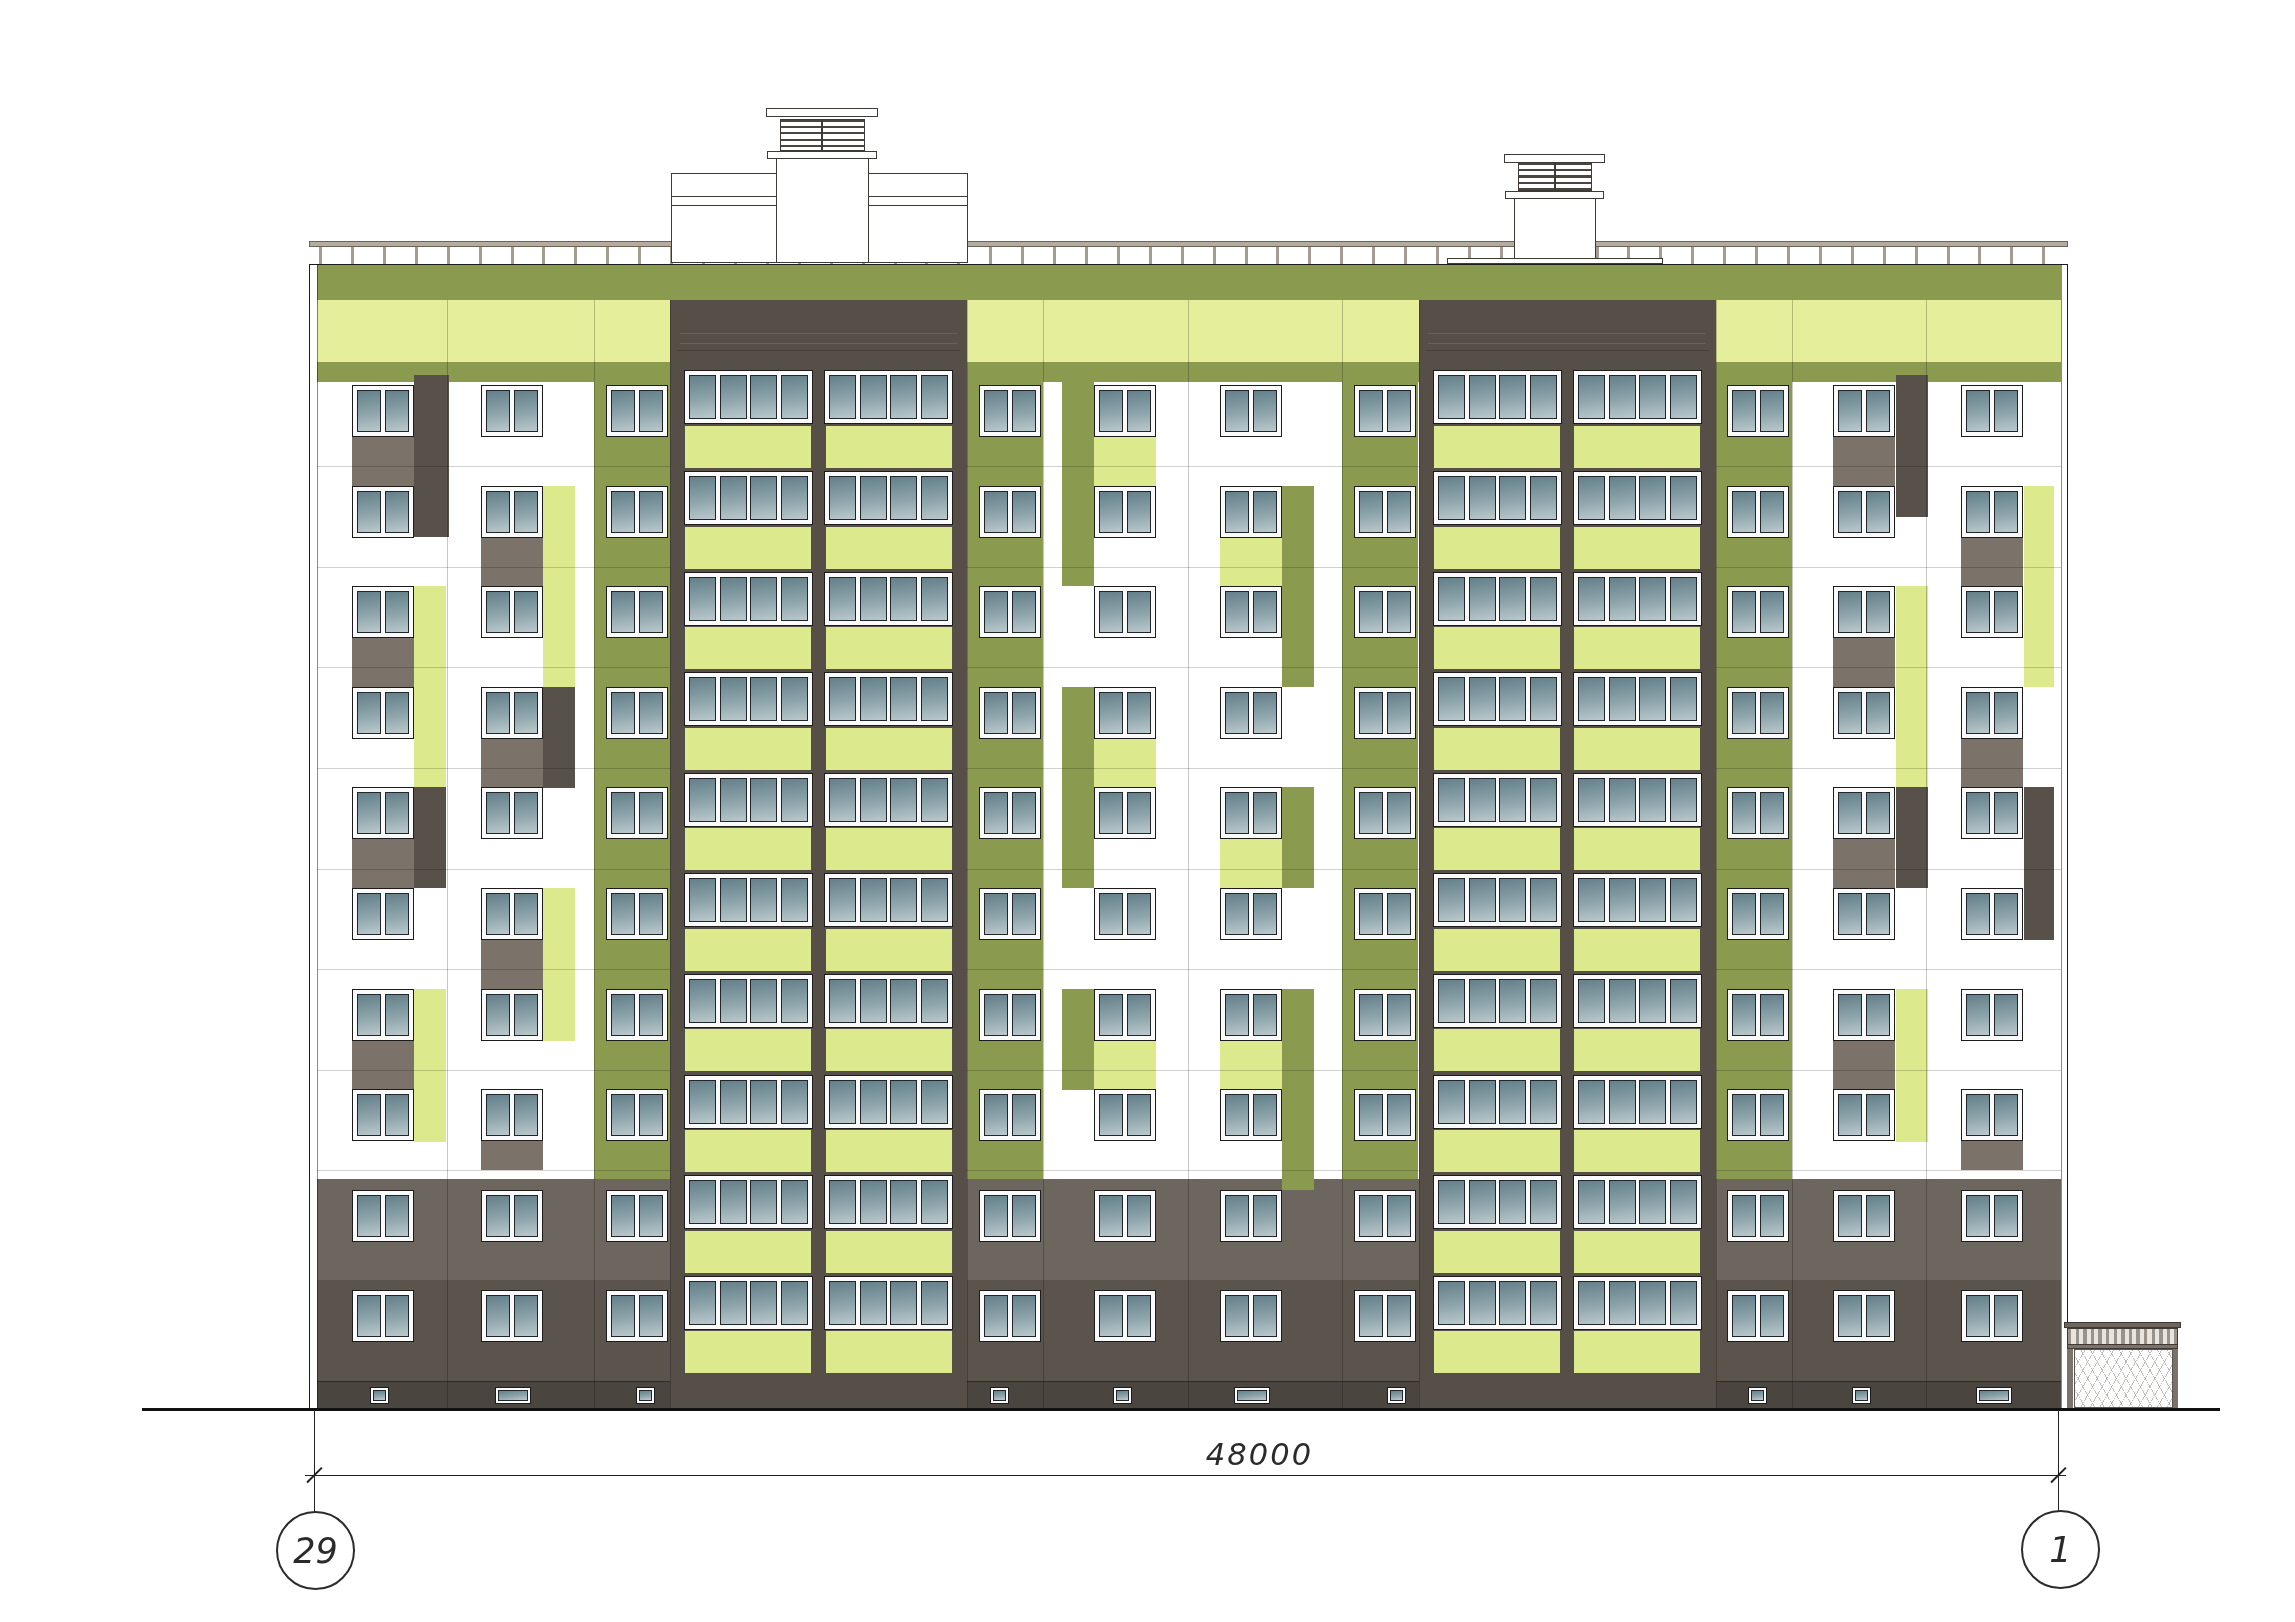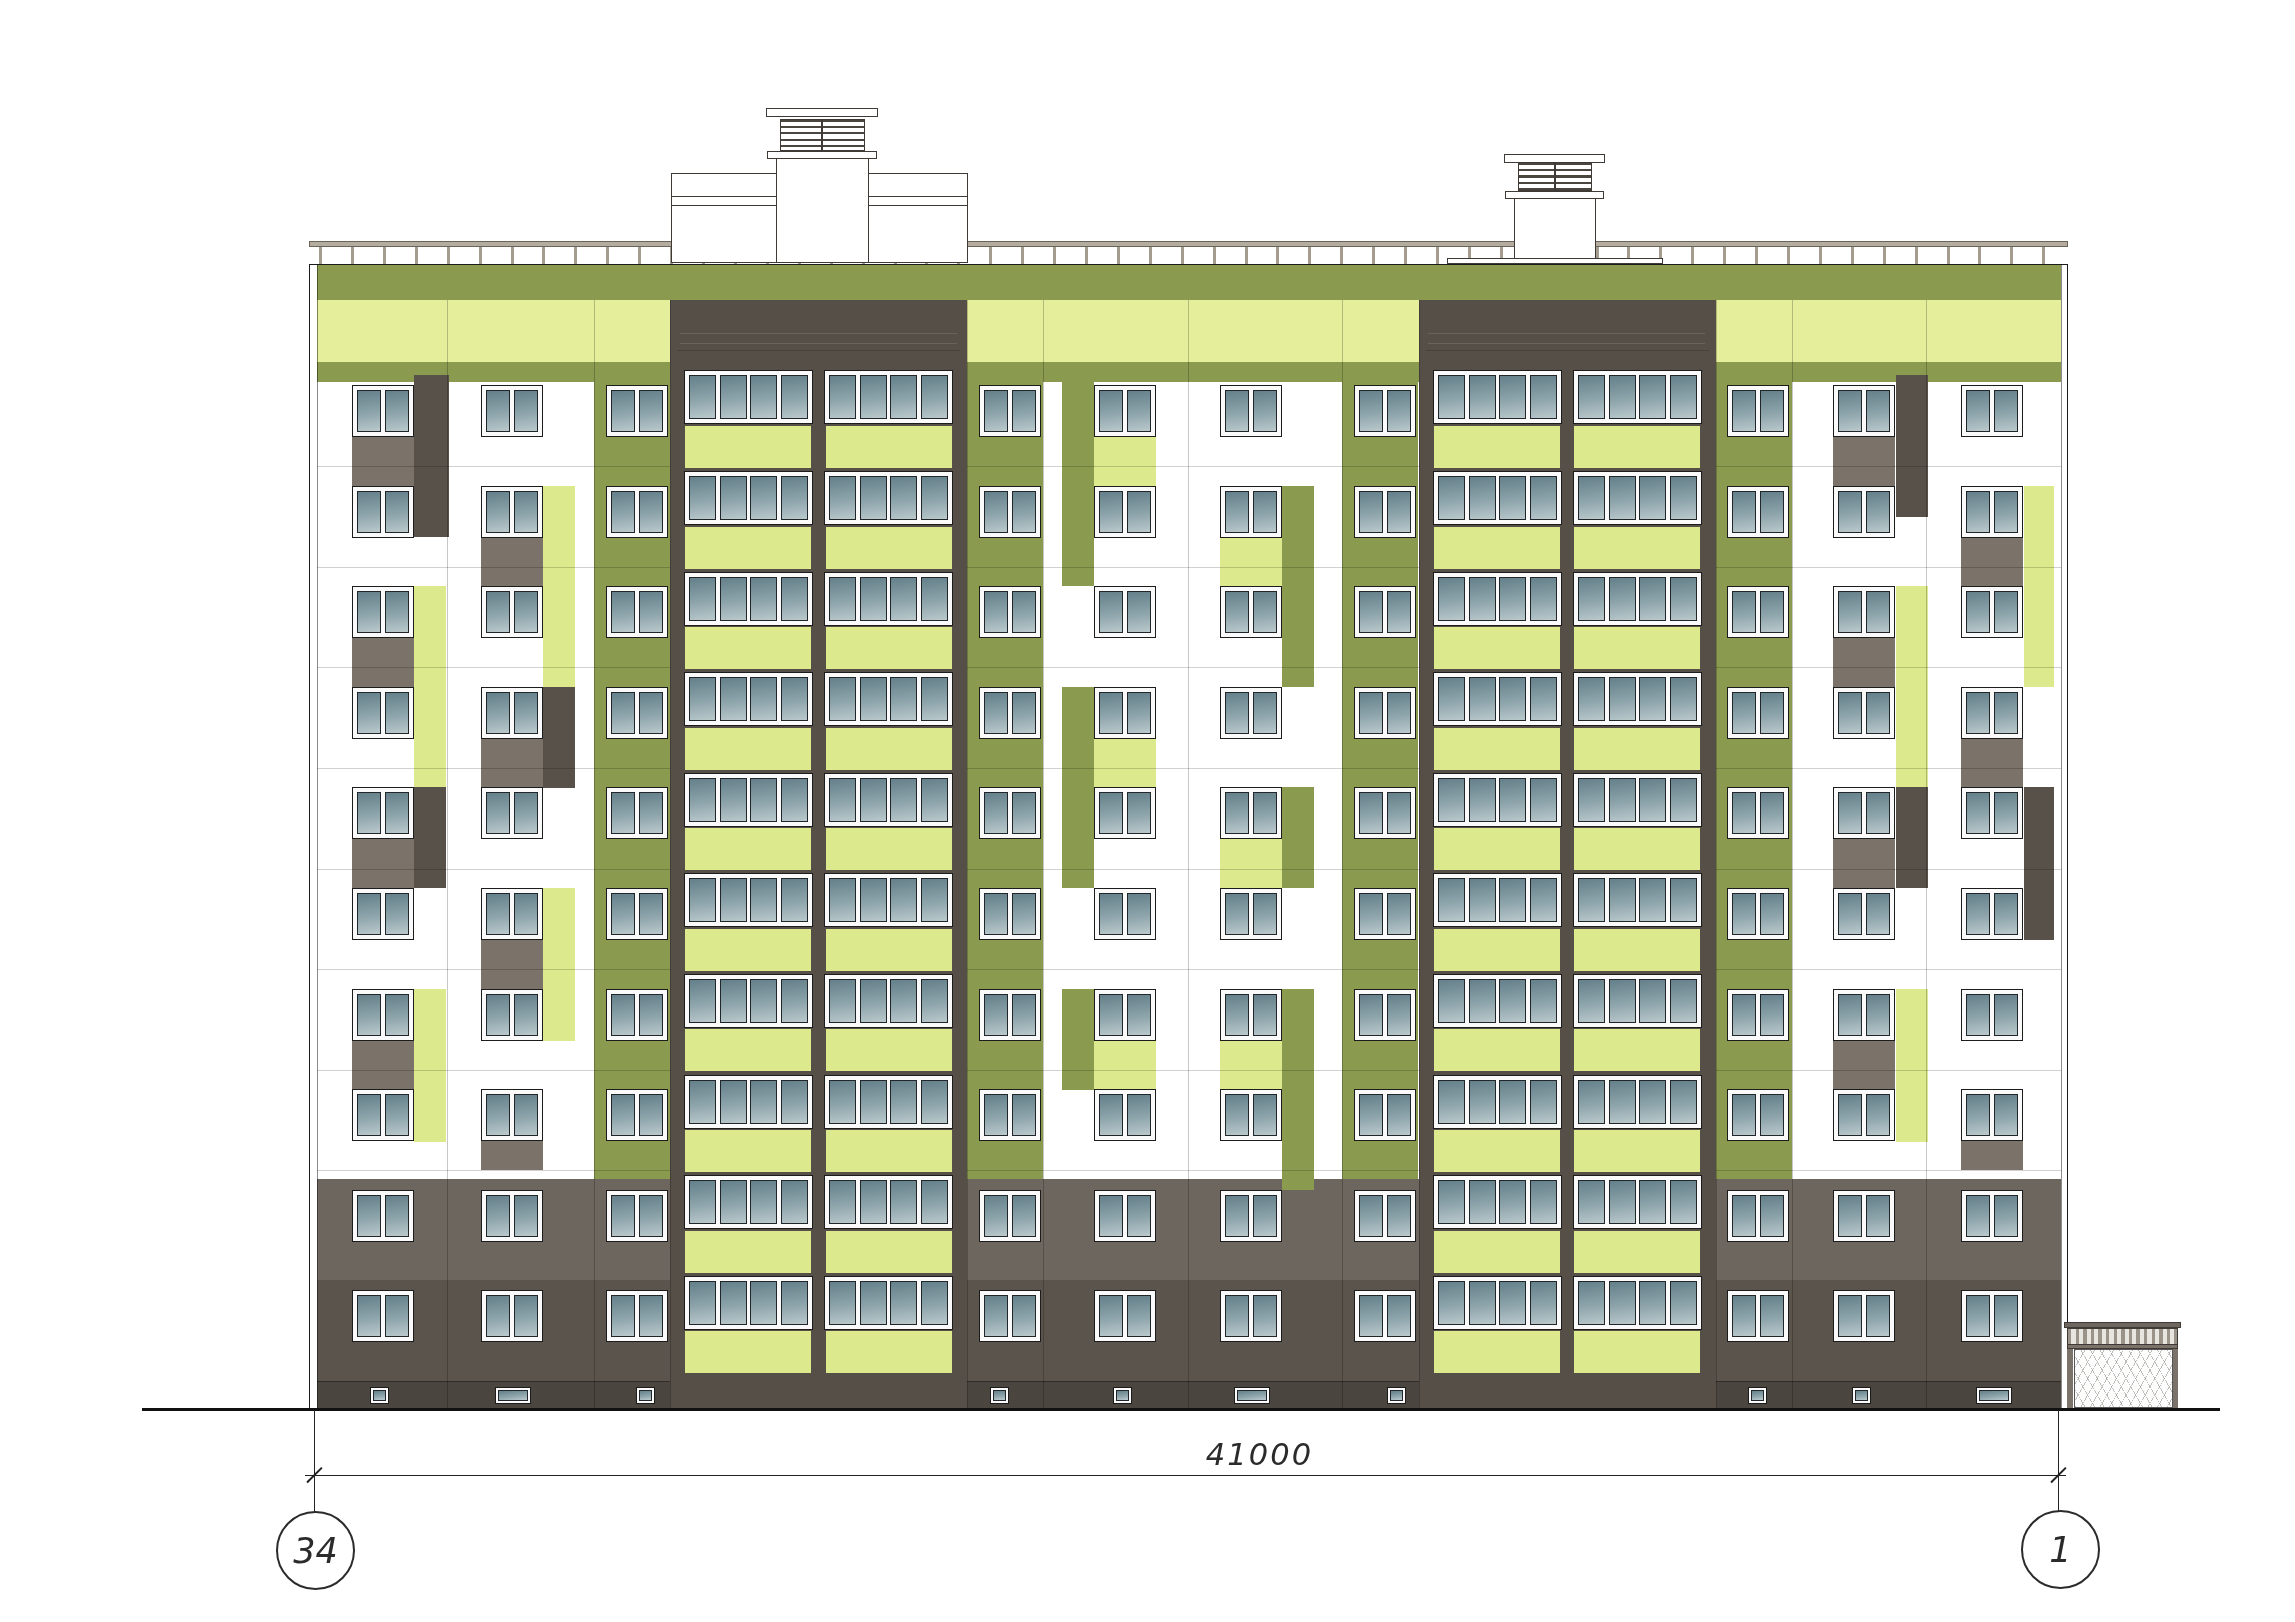--- a/index.html
+++ b/index.html
@@ -891,21 +891,21 @@
       <div style="position: absolute; left: 2067px; top: 1349px; width: 6.2px; height: 59px; background: rgb(123, 114, 105);"></div>
       <div style="position: absolute; left: 2172px; top: 1349px; width: 6.2px; height: 59px; background: rgb(123, 114, 105);"></div>
       <div style="position: absolute; left: 2074px; top: 1349px; width: 99px; height: 59px; background: repeating-linear-gradient(60deg, rgba(140, 135, 128, 0.55) 0px, rgba(140, 135, 128, 0.55) 0.7px, transparent 0.7px, transparent 8.3px), repeating-linear-gradient(120deg, rgba(140, 135, 128, 0.55) 0px, rgba(140, 135, 128, 0.55) 0.7px, transparent 0.7px, transparent 8.3px) rgb(253, 253, 253); border: 0.7px solid rgb(85, 85, 85); box-sizing: border-box;"></div>
       <div style="position: absolute; left: 142px; top: 1408px; width: 2078px; height: 2.8px; background: rgb(17, 17, 17);"></div>
       <div style="position: absolute; left: 314px; top: 1410px; width: 1px; height: 103px; background: rgb(34, 34, 34);"></div>
       <div style="position: absolute; left: 2058px; top: 1410px; width: 1px; height: 103px; background: rgb(34, 34, 34);"></div>
       <div style="position: absolute; left: 305px; top: 1475px; width: 1761px; height: 1px; background: rgb(34, 34, 34);"></div>
       <div style="position: absolute; left: 304px; top: 1474px; width: 21px; height: 2.1px; background: rgb(34, 34, 34); transform: rotate(-45deg);"></div>
       <div style="position: absolute; left: 2048px; top: 1474px; width: 21px; height: 2.1px; background: rgb(34, 34, 34); transform: rotate(-45deg);"></div>
     </div>
-  <div id="dim-label" class="lbl">41000</div>
+  <div id="dim-label" class="lbl">48000</div>
   <div id="axis-left" class="axis-bubble">
-    <span>34</span>
+    <span>29</span>
   </div>
   <div id="axis-right" class="axis-bubble">
     <span>1</span>
   </div>
 </div>
 
 
 </body></html>

